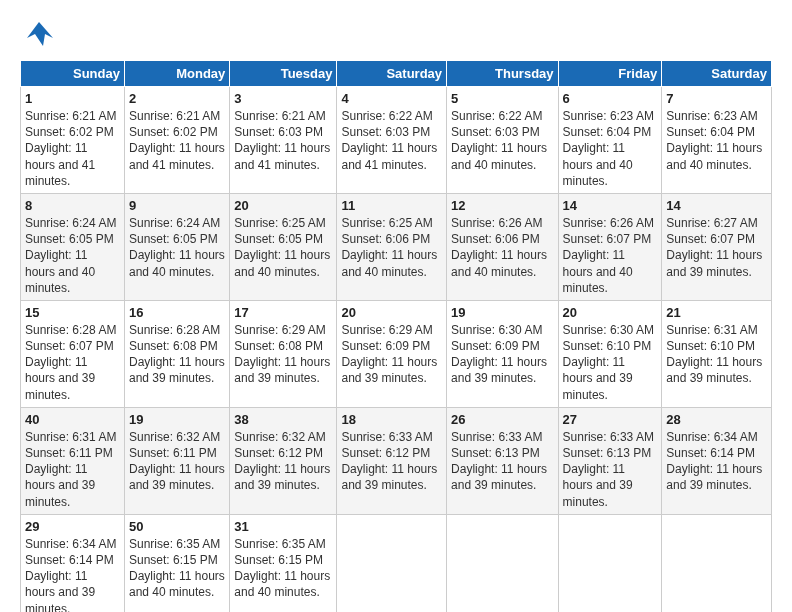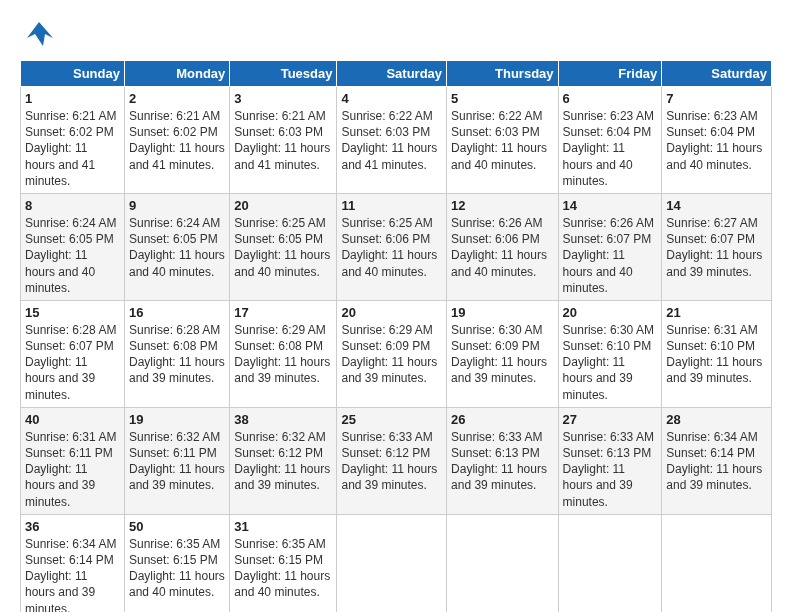--- a/index.html
+++ b/index.html
@@ -307,21 +307,21 @@
           </td>
           <td>
             <span class="day-num">38</span>
 <div class="day-info">
   <span>Sunrise: 6:32 AM</span><br>
   <span>Sunset: 6:12 PM</span><br>
   <span>Daylight: 11 hours and 39 minutes.</span>
 </div>
           </td>
           <td>
-            <span class="day-num">25</span>
+            <span class="day-num">18</span>
 <div class="day-info">
   <span>Sunrise: 6:33 AM</span><br>
   <span>Sunset: 6:12 PM</span><br>
   <span>Daylight: 11 hours and 39 minutes.</span>
 </div>
           </td>
           <td>
             <span class="day-num">26</span>
 <div class="day-info">
   <span>Sunrise: 6:33 AM</span><br>
@@ -341,21 +341,21 @@
             <span class="day-num">28</span>
 <div class="day-info">
   <span>Sunrise: 6:34 AM</span><br>
   <span>Sunset: 6:14 PM</span><br>
   <span>Daylight: 11 hours and 39 minutes.</span>
 </div>
           </td>
         </tr>
         <tr>
           <td>
-            <span class="day-num">36</span>
+            <span class="day-num">29</span>
 <div class="day-info">
   <span>Sunrise: 6:34 AM</span><br>
   <span>Sunset: 6:14 PM</span><br>
   <span>Daylight: 11 hours and 39 minutes.</span>
 </div>
           </td>
           <td>
             <span class="day-num">50</span>
 <div class="day-info">
   <span>Sunrise: 6:35 AM</span><br>

